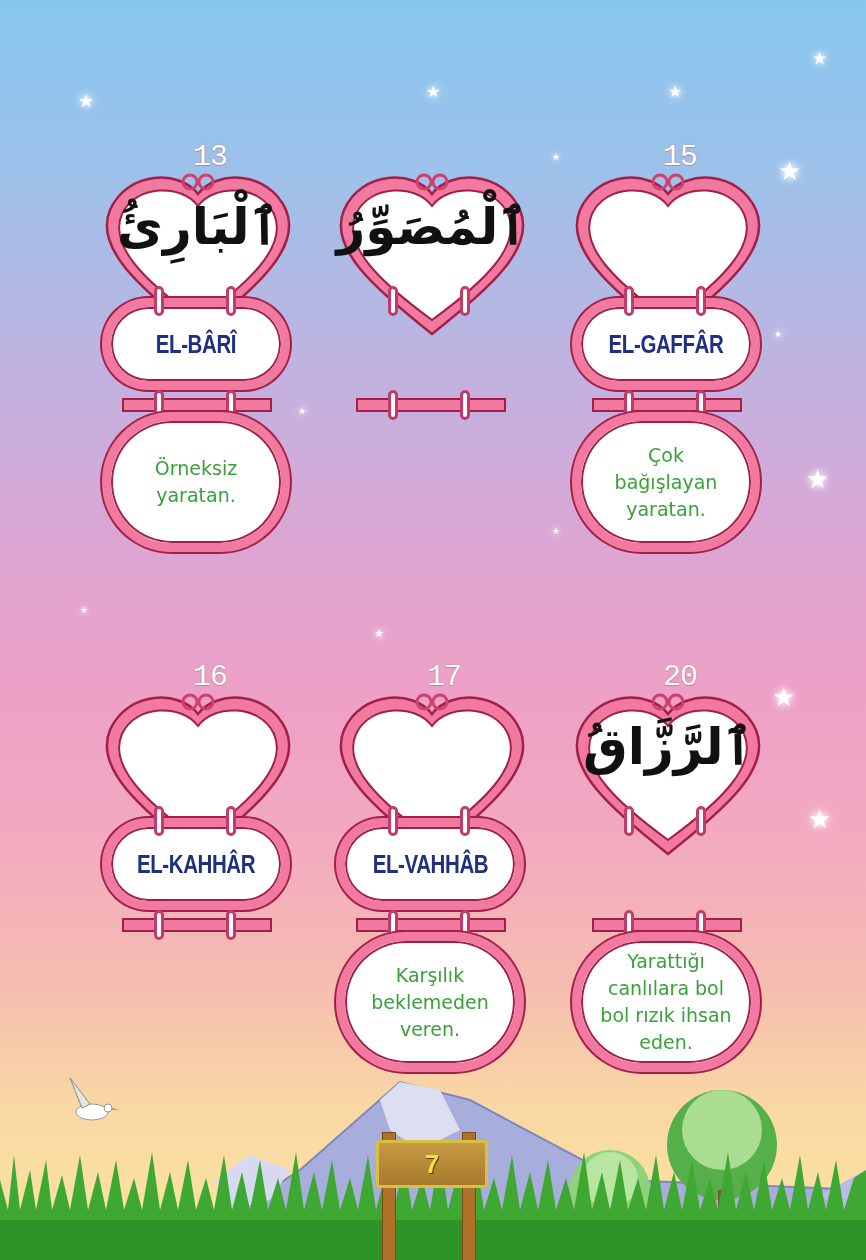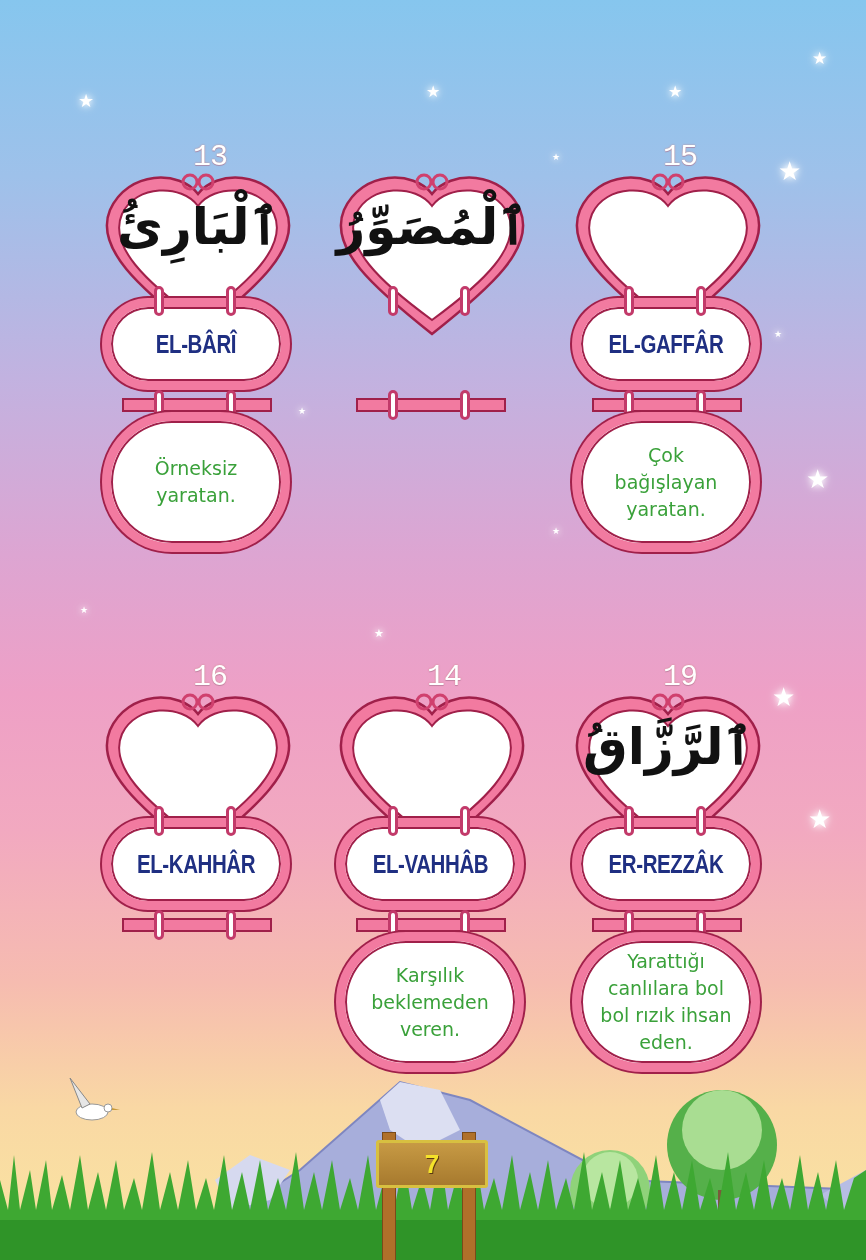--- a/index.html
+++ b/index.html
@@ -126,21 +126,21 @@
       <span class="name-text">EL-KAHHÂR</span>
     </div>
     <div class="bar" style="top:258px;"></div>
     <div class="ring" style="left:54px;top:146px;"></div>
     <div class="ring" style="left:126px;top:146px;"></div>
     <div class="ring" style="left:54px;top:250px;"></div>
     <div class="ring" style="left:126px;top:250px;"></div>
   </div>
 
   <div class="card" style="left:334px;top:660px;">
-    <div class="num">14</div>
+    <div class="num">17</div>
     <svg class="heart" viewBox="0 0 196 170">
       <path d="M98 26 C80 2 28 2 10 42 C-6 80 40 120 98 166 C156 120 202 80 186 42 C168 2 116 2 98 26Z" fill="#f27aa0" stroke="#a0204a" stroke-width="2.5"></path>
       <path d="M98 38 C82 16 36 16 22 46 C8 78 46 114 98 152 C150 114 188 78 174 46 C160 16 114 16 98 38Z" fill="#fff" stroke="#a0204a" stroke-width="2"></path>
       <circle cx="90" cy="14" r="7" fill="none" stroke="#d0406e" stroke-width="3"></circle>
       <circle cx="106" cy="14" r="7" fill="none" stroke="#d0406e" stroke-width="3"></circle>
     </svg>
     <div class="pill name">
       <span class="name-text">EL-VAHHÂB</span>
     </div>
     <div class="bar" style="top:258px;"></div>
@@ -149,31 +149,28 @@
     <div class="ring" style="left:54px;top:250px;"></div>
     <div class="ring" style="left:126px;top:250px;"></div>
     <div class="pill desc">
       <span class="desc-text">Karşılık
 beklemeden
 veren.</span>
     </div>
   </div>
 
   <div class="card" style="left:570px;top:660px;">
-    <div class="num">19</div>
+    <div class="num">20</div>
     <svg class="heart" viewBox="0 0 196 170">
       <path d="M98 26 C80 2 28 2 10 42 C-6 80 40 120 98 166 C156 120 202 80 186 42 C168 2 116 2 98 26Z" fill="#f27aa0" stroke="#a0204a" stroke-width="2.5"></path>
       <path d="M98 38 C82 16 36 16 22 46 C8 78 46 114 98 152 C150 114 188 78 174 46 C160 16 114 16 98 38Z" fill="#fff" stroke="#a0204a" stroke-width="2"></path>
       <circle cx="90" cy="14" r="7" fill="none" stroke="#d0406e" stroke-width="3"></circle>
       <circle cx="106" cy="14" r="7" fill="none" stroke="#d0406e" stroke-width="3"></circle>
     </svg>
     <div class="arabic">ٱلرَّزَّاقُ</div>
-    <div class="pill name">
-      <span class="name-text">ER-REZZÂK</span>
-    </div>
     <div class="bar" style="top:258px;"></div>
     <div class="ring" style="left:54px;top:146px;"></div>
     <div class="ring" style="left:126px;top:146px;"></div>
     <div class="ring" style="left:54px;top:250px;"></div>
     <div class="ring" style="left:126px;top:250px;"></div>
     <div class="pill desc">
       <span class="desc-text">Yarattığı
 canlılara bol
 bol rızık ihsan
 eden.</span>

